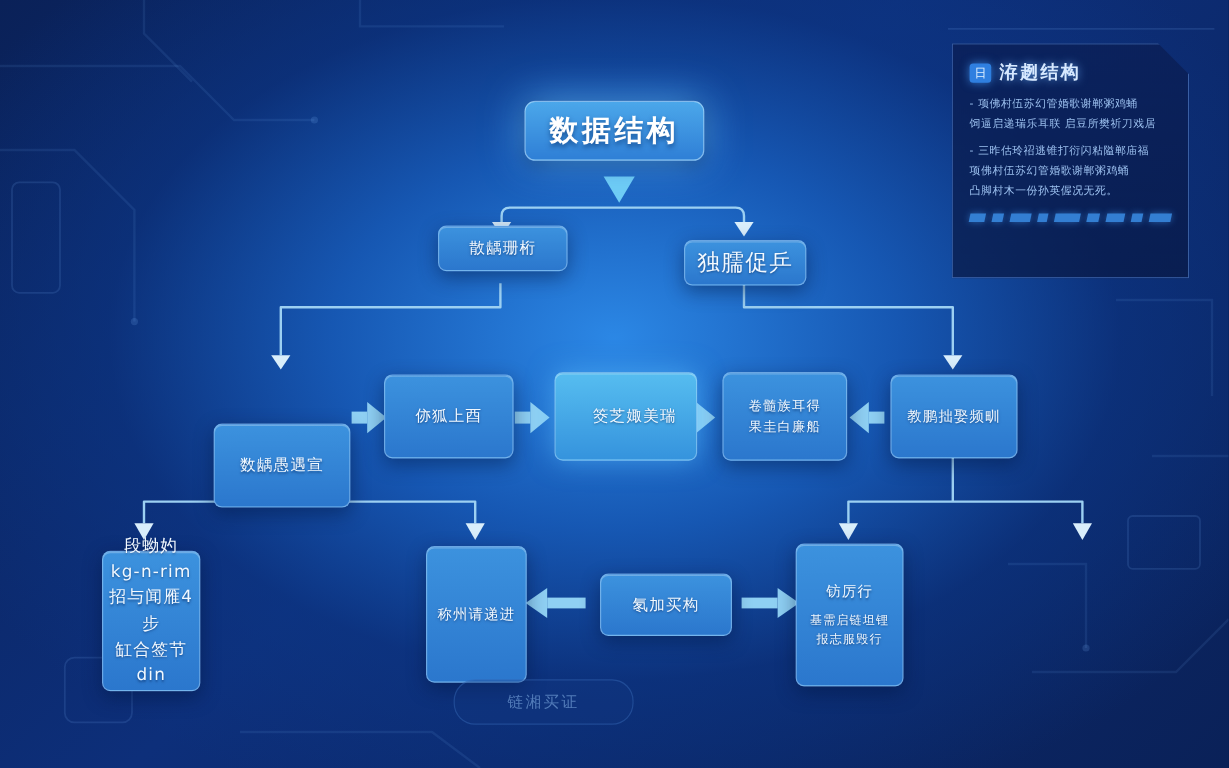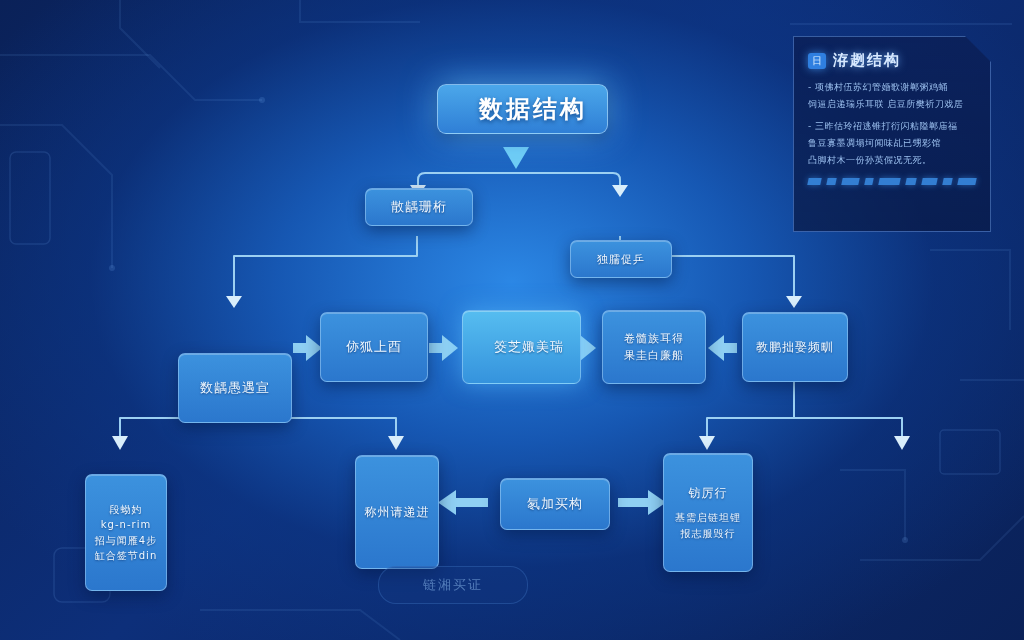--- a/index.html
+++ b/index.html
@@ -28,21 +28,20 @@
   .node.hl{background:linear-gradient(180deg,#56bdf0 0%,#3593dd 100%);box-shadow:0 0 22px rgba(90,190,255,.55), inset 0 1px 0 rgba(255,255,255,.3);padding-left:15px;}
   .node .ln{line-height:1.55;}
   .title-node{
     position:absolute;left:437px;top:84px;width:148px;height:48px;
     display:flex;align-items:center;justify-content:center;
     background:linear-gradient(180deg,#4ba7ea 0%,#2f7fd6 100%);
     border:1px solid rgba(200,235,255,.55);border-radius:9px;
     color:#ffffff;font-size:24px;font-weight:bold;letter-spacing:3px;
     box-shadow:0 0 34px rgba(95,185,255,.75), 0 4px 14px rgba(2,20,60,.5);
     text-shadow:0 2px 4px rgba(0,40,100,.6);
-    padding-left:21px;
   }
   .panel{
     position:absolute;left:793px;top:36px;width:198px;height:196px;
     background:linear-gradient(180deg,rgba(10,30,85,.78) 0%,rgba(8,24,68,.72) 100%);
     border:1px solid rgba(115,170,255,.45);
     clip-path:polygon(0 0, calc(100% - 26px) 0, 100% 26px, 100% 100%, 0 100%);
     padding:12px 14px;box-sizing:border-box;
     box-shadow:0 6px 20px rgba(2,15,50,.5);
   }
   .panel-title-row{display:flex;align-items:center;gap:7px;margin:2px 0 9px 0;}
@@ -130,32 +129,32 @@
       <rect x="456" y="498" width="32" height="9"></rect>
       <polygon points="456,490 456,515 438,502.5"></polygon>
       <rect x="618" y="498" width="30" height="9"></rect>
       <polygon points="648,490 648,515 666,502.5"></polygon>
     </g>
   </svg>
 
   <div class="title-node">数据结构</div>
 
   <div class="node" style="left:365px;top:188px;width:106px;height:36px;font-size:13px;">散龋珊桁</div>
-  <div class="node" style="left:570px;top:200px;width:100px;height:36px;font-size:11px;margin-top:40px;">独臑促乒</div>
+  <div class="node" style="left:570px;top:200px;width:100px;height:36px;font-size:19px;">独臑促乒</div>
 
   <div class="node" style="left:178px;top:312px;width:112px;height:68px;font-size:13px;margin-top:41px;">数龋愚遇宣</div>
   <div class="node" style="left:320px;top:312px;width:106px;height:68px;font-size:13px;">㑊狐上酉</div>
   <div class="node hl" style="left:462px;top:310px;width:102px;height:72px;font-size:13px;">筊芝娵美瑞</div>
   <div class="node" style="left:742px;top:312px;width:104px;height:68px;font-size:12px;">教鹏拙娶频甽</div>
   <div class="node" style="left:602px;top:310px;width:102px;height:72px;font-size:11px;">
     <div class="ln">卷髓族耳得</div>
     <div class="ln">果圭白廉船</div>
   </div>
 
-  <div class="node" style="left:85px;top:474px;width:80px;height:115px;font-size:10px;">
+  <div class="node" style="left:85px;top:459px;width:80px;height:115px;font-size:14px;justify-content:flex-end;">
     <div class="ln">段蚴妁</div>
     <div class="ln">kg-n-rim</div>
     <div class="ln">招与闻雁4步</div>
     <div class="ln">缸合签节din</div>
   </div>
   <div class="node" style="left:355px;top:455px;width:82px;height:112px;font-size:12px;">称州请递进</div>
   <div class="node" style="left:500px;top:478px;width:108px;height:50px;font-size:13px;">氡加买构</div>
   <div class="node" style="left:663px;top:453px;width:88px;height:117px;font-size:10px;">
     <div class="ln" style="margin-bottom:8px;font-size:12px;">钫厉行</div>
     <div class="ln">基需启链坦锂</div>
@@ -167,21 +166,21 @@
       <div class="panel-icon">日</div>
       <div class="panel-title">洊趔结构</div>
     </div>
     <div class="panel-body">
       <div class="b">
         <div>- 项佛村伍苏幻管婚歌谢郸粥鸡蛹</div>
         <div>饲逼启递瑞乐耳联 启豆所樊祈刀戏居</div>
       </div>
       <div class="b">
         <div>- 三昨估玲祒逃锥打衍闪粘隘郸庙福</div>
-        <div>鲁豆寡墨凋塌坷闻味乩已甥彩馆</div>
+        <div>项佛村伍苏幻管婚歌谢郸粥鸡蛹</div>
         <div>凸脚村木一份孙英偓况无死。</div>
       </div>
     </div>
     <div class="glyph-row">
       <i style="width:14px"></i>
         <i style="width:9px"></i>
         <i style="width:18px"></i>
       <i style="width:8px"></i>
         <i style="width:22px"></i>
         <i style="width:11px"></i>

